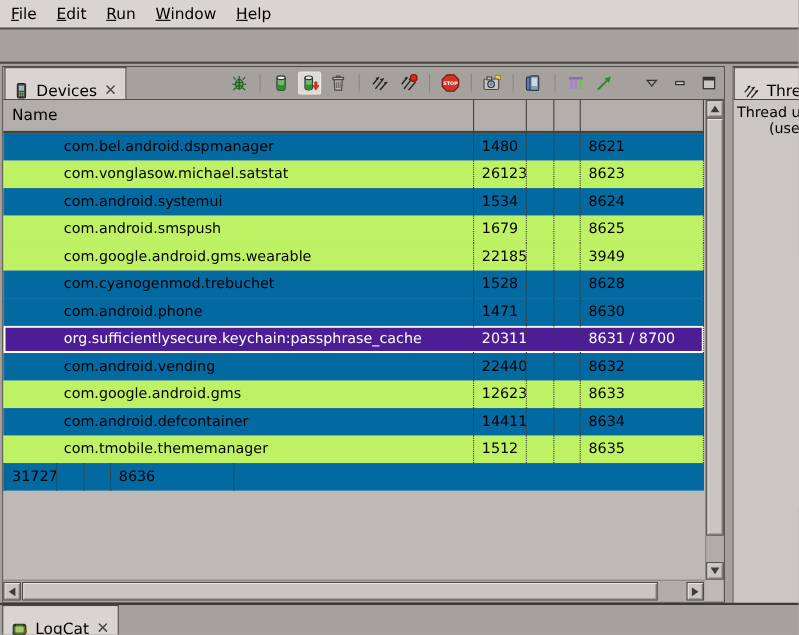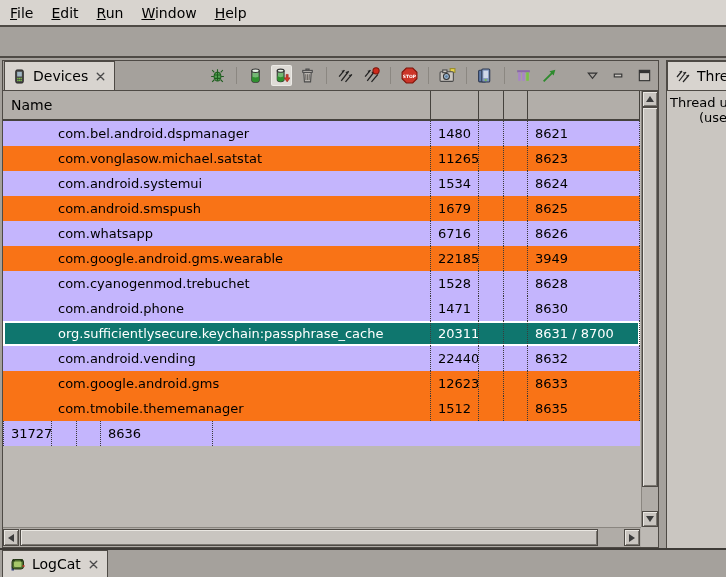--- a/index.html
+++ b/index.html
@@ -32,21 +32,21 @@
   
   .devices-panel{
     position:absolute;left:2px;top:60px;width:657px;height:488px;
     background:#bdb9b4;border:1px solid #4e4a45;box-sizing:border-box;
   }
   .tabbar{
     position:absolute;left:0;top:0;right:0;height:30px;background:#a5a19c;
     border-bottom:1px solid #4e4a45;box-sizing:border-box;display:flex;align-items:stretch;
   }
   .tab{
-    display:inline-flex;align-items:center;gap:6px;padding:13px 7px;
+    display:inline-flex;align-items:flex-start;gap:6px;padding:13px 7px;
     background:#d8d4cf;border:1px solid #4e4a45;border-bottom:none;
     font-size:14px;white-space:nowrap;box-sizing:border-box;
   }
   .devices-tab{margin-left:1px}
   .view-toolbar{
     position:absolute;right:4px;top:0;height:29px;
     display:flex;align-items:center;gap:7px;
   }
   .tool-btn{width:19px;height:19px;display:inline-flex;align-items:center;justify-content:center;border-radius:1px}
   .tool-btn.hl{background:#dedbd6;box-shadow:0 0 0 1px #eceae6}
@@ -60,23 +60,23 @@
     display:flex;font-size:14px;
   }
   .hcell{height:28px;line-height:28px;box-sizing:border-box;overflow:hidden;white-space:nowrap}
   .hc-name{width:427px;padding-left:8px}
   .hc-pid{width:48px;border-left:1px solid #45423d}
   .hc-3{width:25px;border-left:1px solid #45423d}
   .hc-4{width:24px;border-left:1px solid #45423d}
   .hc-port{width:113px;border-left:1px solid #45423d;border-right:1px solid #45423d}
 
   .tbody{position:absolute;left:0;top:60px;width:637px;bottom:20px;overflow:hidden;background:#bdb9b4}
-  .row{display:flex;height:25px;background:#c4b5fd}
-  .row.alt{background:#f97316}
-  .row.selected{background:#0f766e;color:#fff;box-shadow:inset 0 0 0 2px #fff;position:relative}
+  .row{display:flex;height:25px;background:#0369a1}
+  .row.alt{background:#bef264}
+  .row.selected{background:#4c1d95;color:#fff;box-shadow:inset 0 0 0 2px #fff;position:relative}
   .cell{height:25px;line-height:25px;box-sizing:border-box;overflow:hidden;white-space:nowrap}
   .c-name{width:427px;padding-left:55px}
   .c-pid{width:48px;padding-left:7px;border-left:1px dotted #3a3a3a}
   .c-3{width:25px;border-left:1px dotted #3a3a3a}
   .c-4{width:24px;border-left:1px dotted #3a3a3a}
   .c-port{width:113px;padding-left:7px;border-left:1px dotted #3a3a3a;border-right:1px dotted #3a3a3a}
 
   
   .sb-btn,.sb-thumb{
     background:#c9c5c0;border:1px solid #4e4a45;box-sizing:border-box;
@@ -276,21 +276,21 @@
   <div class="row">
     <div class="cell c-name">com.bel.android.dspmanager</div>
     <div class="cell c-pid">1480</div>
     <div class="cell c-3"></div>
     <div class="cell c-4"></div>
     <div class="cell c-port">8621</div>
   </div>
 
   <div class="row alt">
     <div class="cell c-name">com.vonglasow.michael.satstat</div>
-    <div class="cell c-pid">11265</div>
+    <div class="cell c-pid">26123</div>
     <div class="cell c-3"></div>
     <div class="cell c-4"></div>
     <div class="cell c-port">8623</div>
   </div>
 
   <div class="row">
     <div class="cell c-name">com.android.systemui</div>
     <div class="cell c-pid">1534</div>
     <div class="cell c-3"></div>
     <div class="cell c-4"></div>
@@ -298,27 +298,20 @@
   </div>
 
   <div class="row alt">
     <div class="cell c-name">com.android.smspush</div>
     <div class="cell c-pid">1679</div>
     <div class="cell c-3"></div>
     <div class="cell c-4"></div>
     <div class="cell c-port">8625</div>
   </div>
 
-  <div class="row">
-    <div class="cell c-name">com.whatsapp</div>
-    <div class="cell c-pid">6716</div>
-    <div class="cell c-3"></div>
-    <div class="cell c-4"></div>
-    <div class="cell c-port">8626</div>
-  </div>
 
   <div class="row alt">
     <div class="cell c-name">com.google.android.gms.wearable</div>
     <div class="cell c-pid">22185</div>
     <div class="cell c-3"></div>
     <div class="cell c-4"></div>
     <div class="cell c-port">3949</div>
   </div>
 
   <div class="row">
@@ -355,20 +348,27 @@
   </div>
 
   <div class="row alt">
     <div class="cell c-name">com.google.android.gms</div>
     <div class="cell c-pid">12623</div>
     <div class="cell c-3"></div>
     <div class="cell c-4"></div>
     <div class="cell c-port">8633</div>
   </div>
 
+  <div class="row">
+    <div class="cell c-name">com.android.defcontainer</div>
+    <div class="cell c-pid">14411</div>
+    <div class="cell c-3"></div>
+    <div class="cell c-4"></div>
+    <div class="cell c-port">8634</div>
+  </div>
 
   <div class="row alt">
     <div class="cell c-name">com.tmobile.thememanager</div>
     <div class="cell c-pid">1512</div>
     <div class="cell c-3"></div>
     <div class="cell c-4"></div>
     <div class="cell c-port">8635</div>
   </div>
 
   <div class="row">

